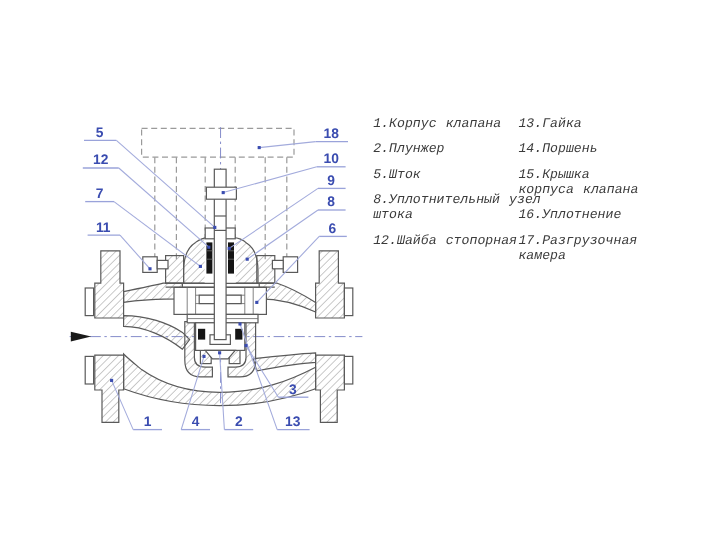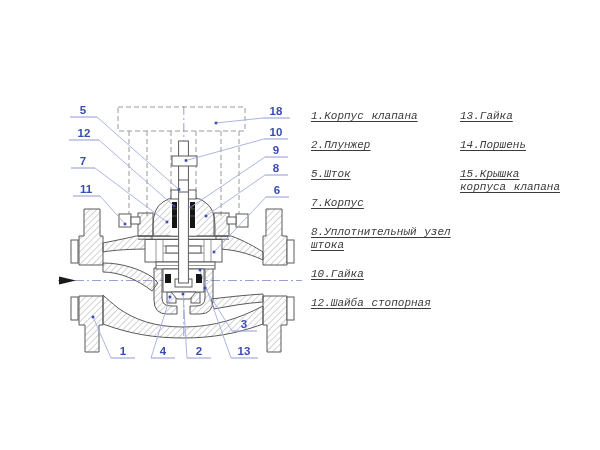--- a/index.html
+++ b/index.html
@@ -2,22 +2,22 @@
 <html><head>
 <meta charset="utf-8">
 <style>
   html,body{margin:0;padding:0;background:#ffffff;}
   .stage{position:relative;width:600px;height:450px;background:#ffffff;overflow:hidden;
          font-family:"Liberation Sans","DejaVu Sans",sans-serif;}
   svg{position:absolute;left:0;top:0;}
   .legend-col{position:absolute;top:94px;font-family:"Liberation Mono","DejaVu Sans Mono",monospace;
       font-style:italic;font-size:11px;line-height:13px;color:#3b3b3b;}
   .legend-col.c1{left:311px;width:148px;}
-  .legend-col.c2{left:460px;width:110px;}
-  .li{text-decoration:underline;text-underline-offset:2px;margin:16px 0 8px 0;word-spacing:1px;}
+  .legend-col.c2{left:432px;width:110px;}
+  .li{text-underline-offset:2px;margin:4px 0 8px 0;word-spacing:1px;}
   .callout-num{font-family:"Liberation Sans","DejaVu Sans",sans-serif;font-weight:bold;
       font-size:11.5px;fill:#3a4cb0;}
   .leader{stroke:#a3abdc;stroke-width:0.9;fill:none;}
   .uline{stroke:#9aa3da;stroke-width:1.1;fill:none;}
   .dot{fill:#3a4cb0;}
   .oln{stroke:#5a5a5a;stroke-width:1;fill:none;}
   .thin{stroke:#6a6a6a;stroke-width:0.7;fill:none;}
   .whitepart{fill:#ffffff;stroke:#5a5a5a;stroke-width:1;}
   .hatched{fill:url(#h);stroke:#5a5a5a;stroke-width:1;}
   .centerline{stroke:#8088c8;stroke-width:0.8;stroke-dasharray:9 3 2 3;fill:none;}
@@ -223,24 +223,24 @@
       <rect class="dot" x="203.7" y="286.7" width="2.6" height="2.6"></rect>
       <text class="callout-num" x="244" y="328" text-anchor="middle">3</text>
     </g>
   </g>
 </svg>
 
 <div class="legend-col c1">
   <div class="li">1.Корпус клапана</div>
   <div class="li">2.Плунжер</div>
   <div class="li">5.Шток</div>
-  <div class="li">7.Корпус</div>
   <div class="li">8.Уплотнительный узел штока</div>
-  <div class="li">10.Гайка</div>
   <div class="li">12.Шайба стопорная</div>
 </div>
 <div class="legend-col c2">
   <div class="li">13.Гайка</div>
   <div class="li">14.Поршень</div>
   <div class="li">15.Крышка корпуса клапана</div>
+  <div class="li">16.Уплотнение</div>
+  <div class="li">17.Разгрузочная камера</div>
 </div>
 
 </div>
 
 </body></html>

